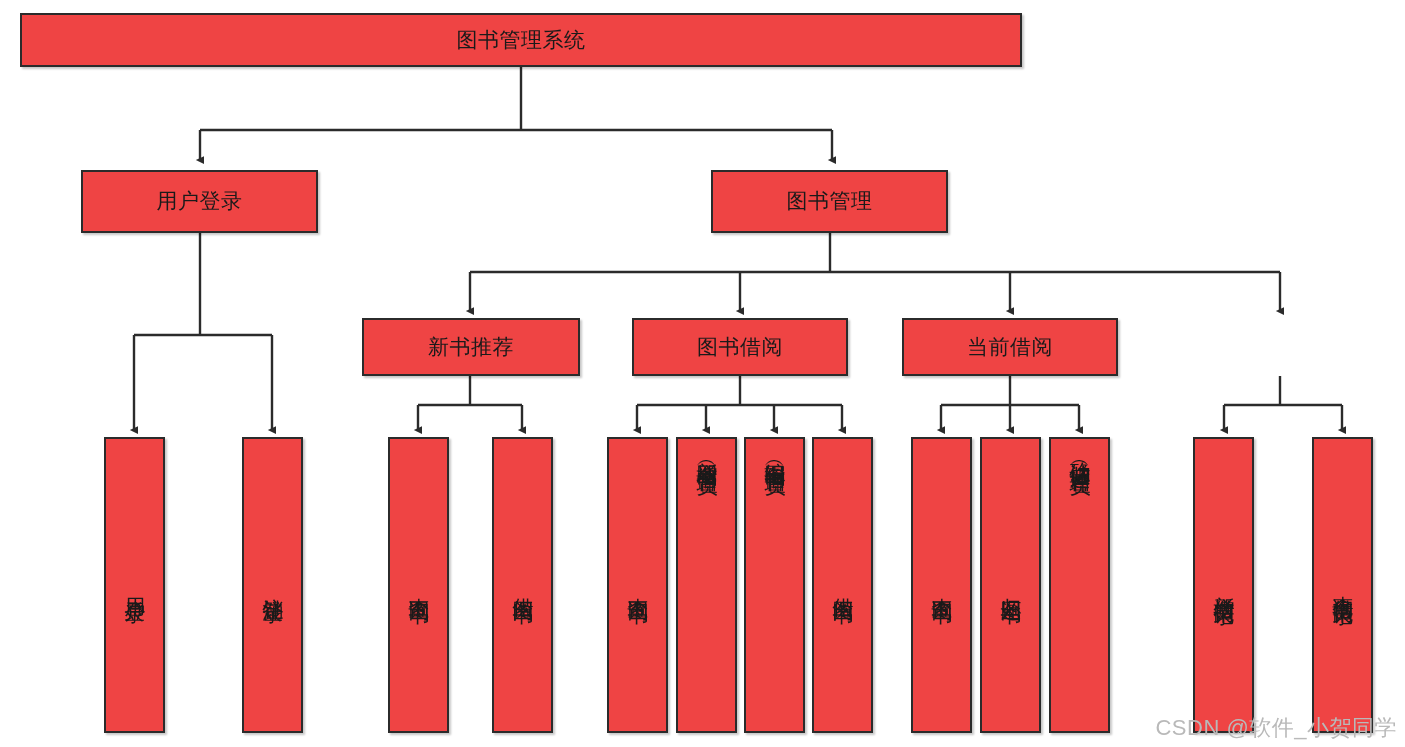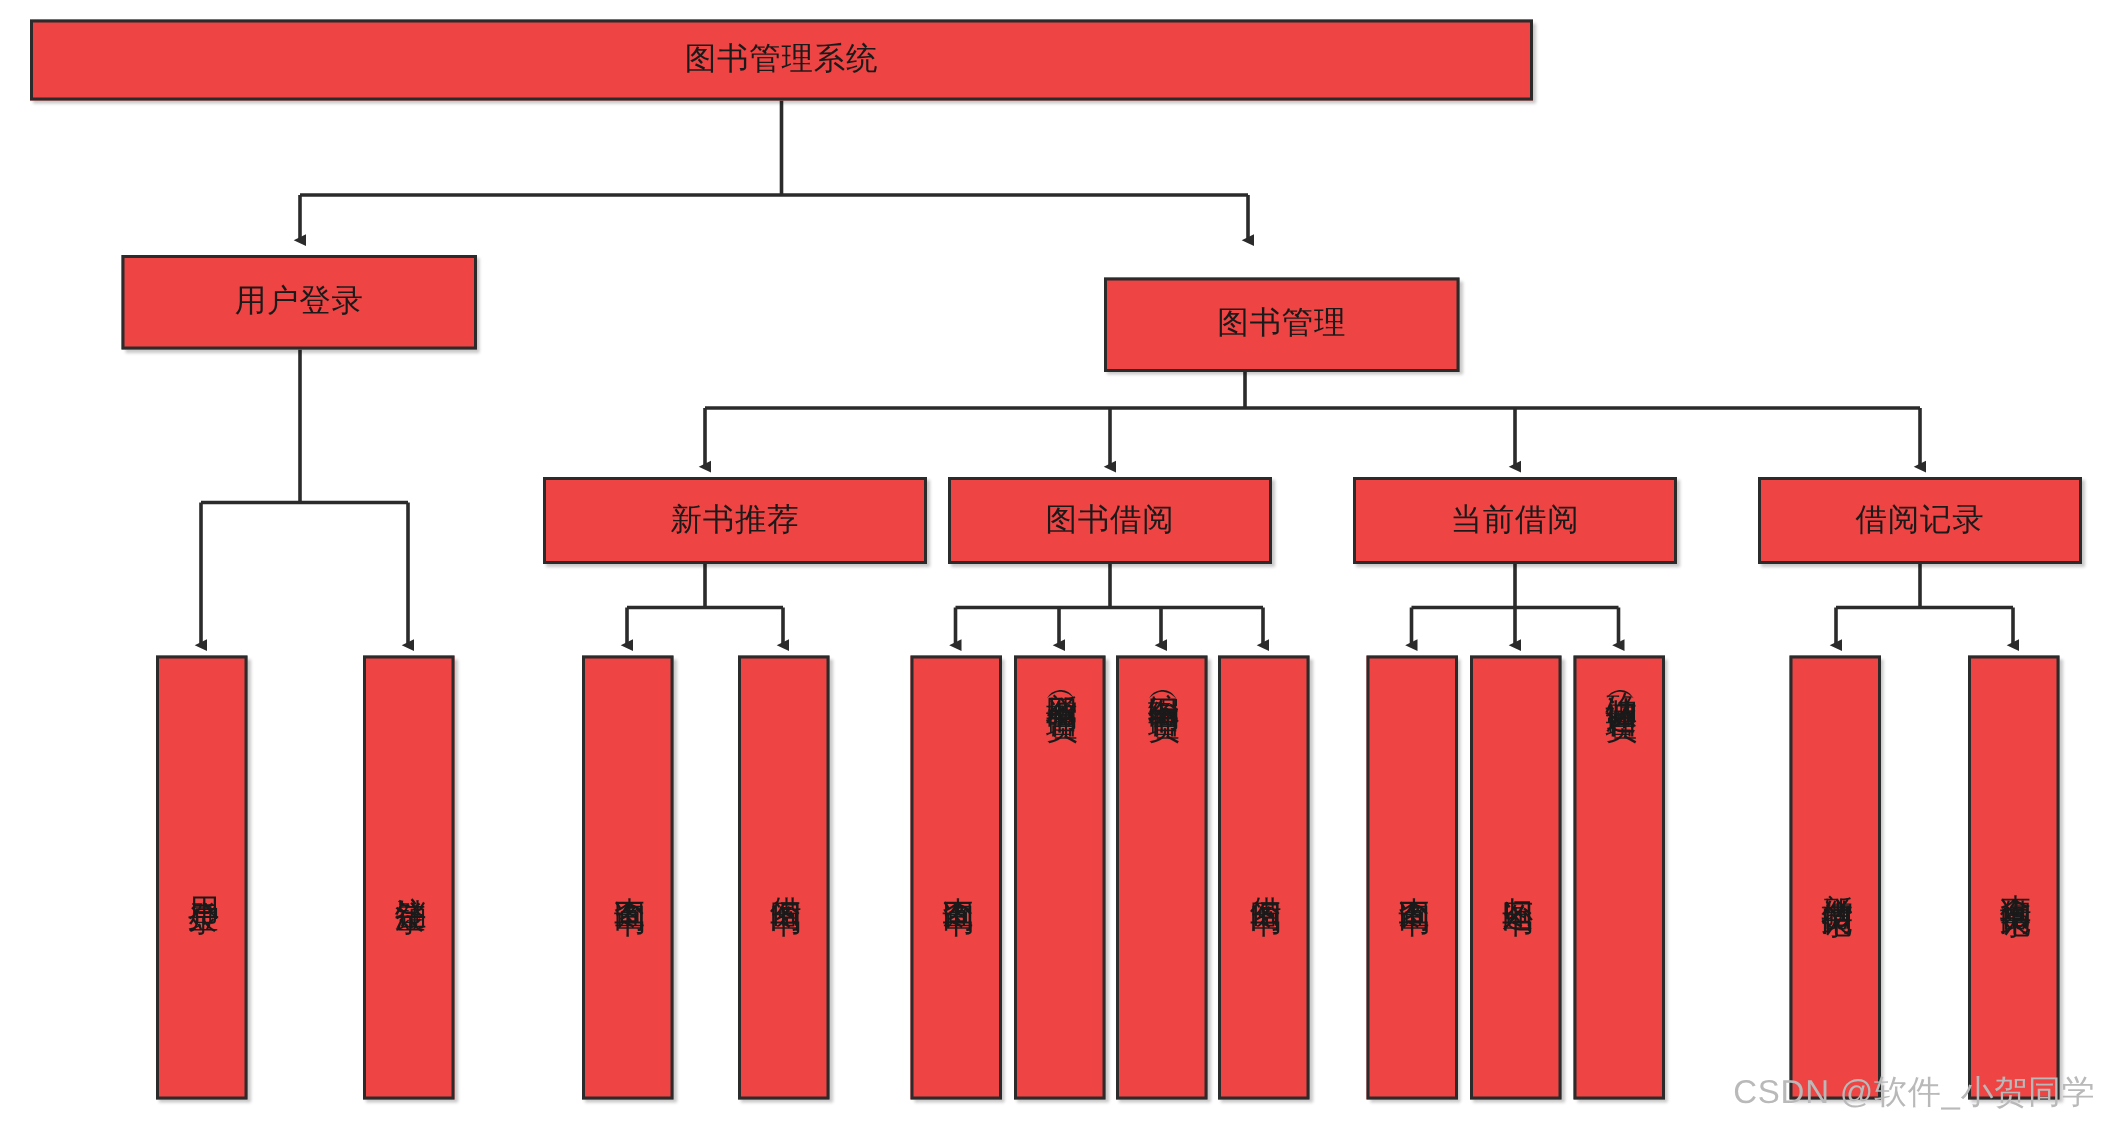--- a/index.html
+++ b/index.html
@@ -126,35 +126,32 @@
     </g>
   </svg>
 
   <div class="node" style="left:20px; top:13px; width:1002px; height:54px;">
     <span class="node-label">图书管理系统</span>
   </div>
 
   <div class="node" style="left:81px; top:170px; width:237px; height:63px;">
     <span class="node-label">用户登录</span>
   </div>
-  <div class="node" style="left:711px; top:185px; width:237px; height:63px;margin-left:25px;">
+  <div class="node" style="left:711px; top:170px; width:237px; height:63px;">
     <span class="node-label">图书管理</span>
   </div>
 
-  <div class="node" style="left:362px; top:318px; width:256px; height:58px;">
+  <div class="node" style="left:362px; top:318px; width:218px; height:58px;">
     <span class="node-label">新书推荐</span>
   </div>
   <div class="node" style="left:632px; top:318px; width:216px; height:58px;">
     <span class="node-label">图书借阅</span>
   </div>
   <div class="node" style="left:902px; top:318px; width:216px; height:58px;">
     <span class="node-label">当前借阅</span>
-  </div>
-  <div class="node" style="left:1172px; top:318px; width:216px; height:58px;">
-    <span class="node-label">借阅记录</span>
   </div>
 
   <div class="node vertical center-v" style="left:104px; top:437px; width:61px; height:296px;">
     <span class="node-label">用户登录</span>
   </div>
   <div class="node vertical center-v" style="left:242px; top:437px; width:61px; height:296px;">
     <span class="node-label">注销登录</span>
   </div>
 
   <div class="node vertical center-v" style="left:388px; top:437px; width:61px; height:296px;">

